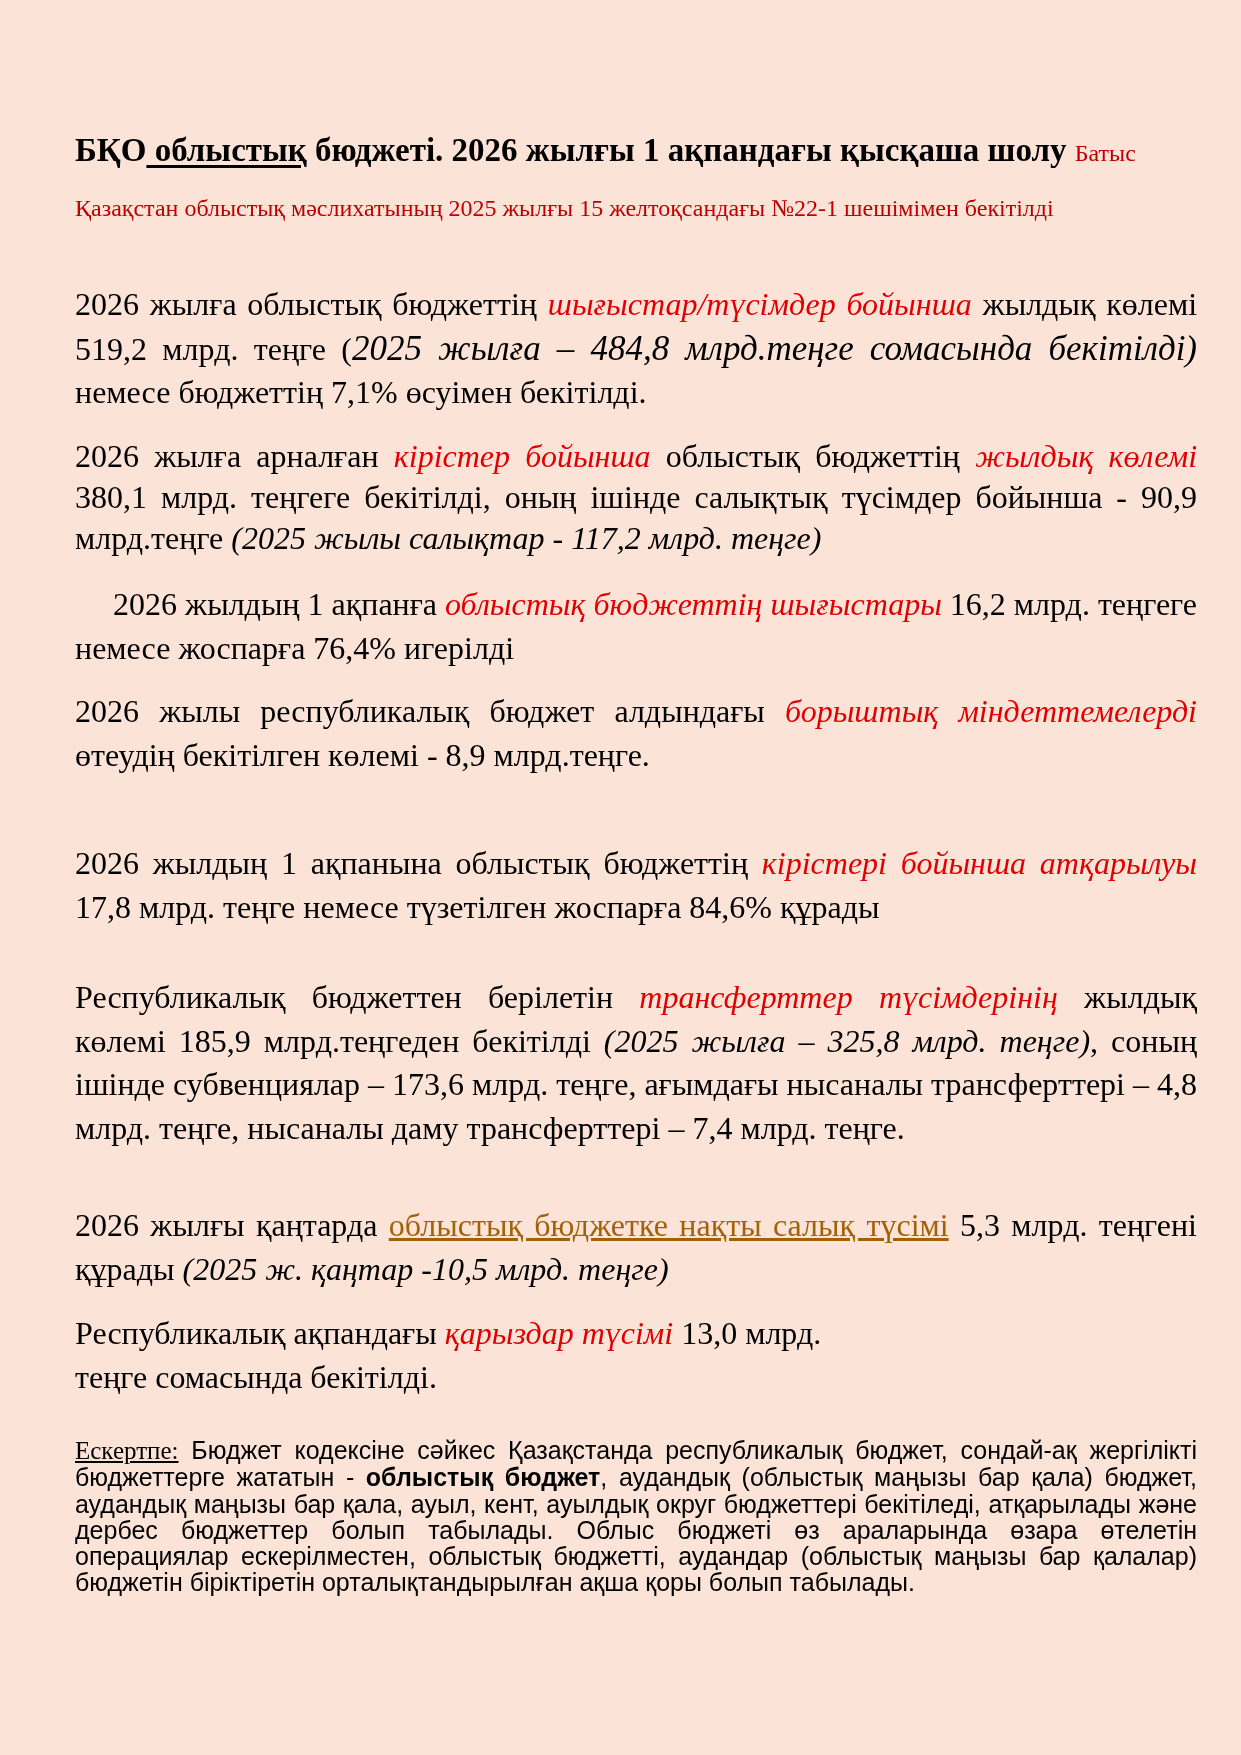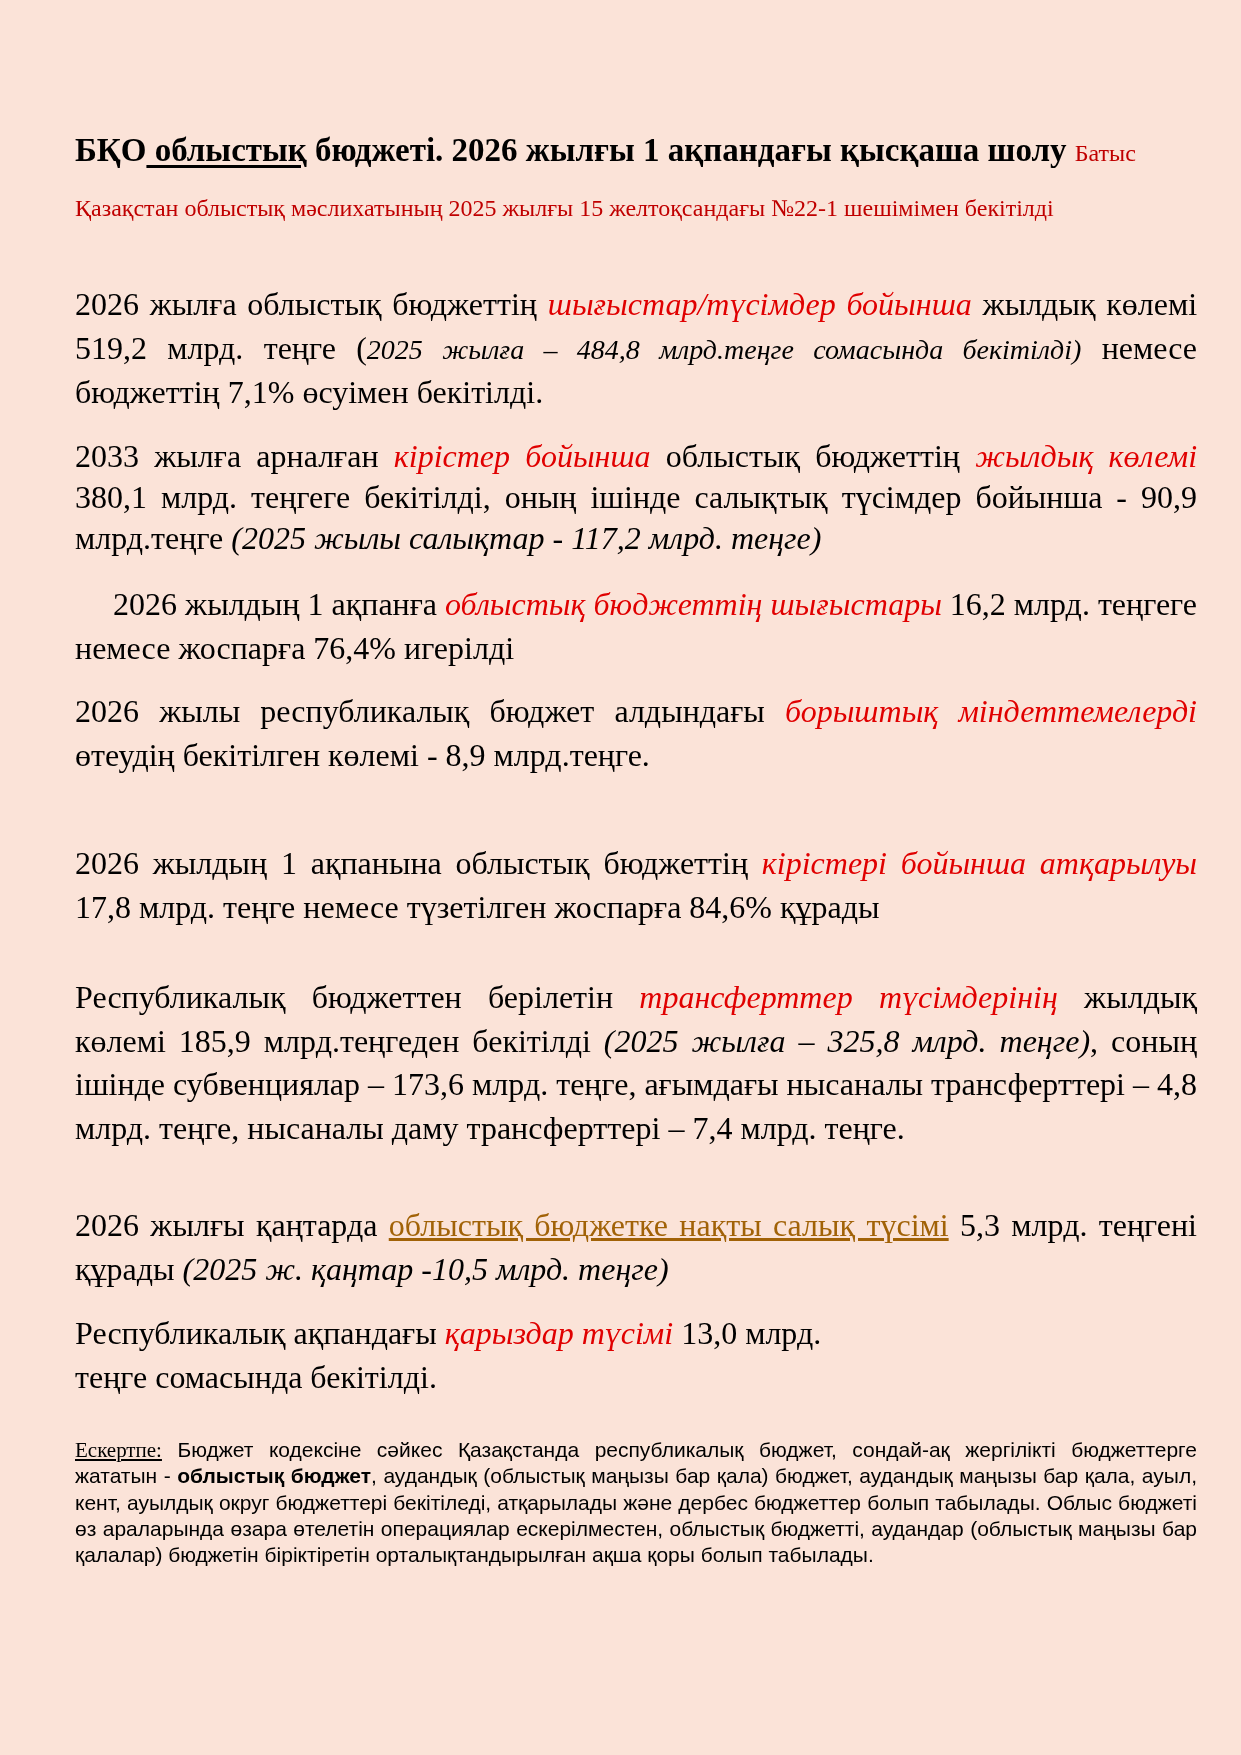--- a/index.html
+++ b/index.html
@@ -44,21 +44,21 @@
   }
   .hl { color: #E00000; font-style: italic; }
   .hl-plain { color: #a16207; text-decoration: underline; }
   .it { font-style: italic; }
   .footnote {
     position: absolute;
     left: 0;
     top: 1437px;
     width: 1122px;
     font-family: "Liberation Sans", sans-serif;
-    font-size: 21px;
+    font-size: 25px;
     line-height: 26.3px;
     text-align: justify;
     text-align-last: left;
   }
   .footnote .label {
     font-family: "Liberation Serif", serif;
     text-decoration: underline;
   }
   .footnote b { font-weight: bold; }
 </style>
@@ -66,25 +66,25 @@
 <body>
 
 <div class="page">
 
   <div class="title">
     <span>БҚО</span><span class="u"> облыстық</span><span> бюджеті. 2026 жылғы 1 ақпандағы қысқаша шолу</span>
     <span class="subtitle">Батыс Қазақстан облыстық мәслихатының 2025 жылғы 15 желтоқсандағы №22-1 шешімімен бекітілді</span>
   </div>
 
   <div class="para" style="top:283px;">
-    <span>2026 жылға облыстық бюджеттің </span><span class="hl">шығыстар/түсімдер бойынша</span><span> жылдық көлемі 519,2 млрд. теңге (</span><span class="it" style="font-size:28px;">2025 жылға – 484,8 млрд.теңге сомасында бекітілді)</span><span> немесе бюджеттің 7,1% өсуімен бекітілді.</span>
+    <span>2026 жылға облыстық бюджеттің </span><span class="hl">шығыстар/түсімдер бойынша</span><span> жылдық көлемі 519,2 млрд. теңге (</span><span class="it" style="font-size:35px;">2025 жылға – 484,8 млрд.теңге сомасында бекітілді)</span><span> немесе бюджеттің 7,1% өсуімен бекітілді.</span>
   </div>
 
   <div class="para" style="top:436px; line-height:41px;">
-    <span>2033 жылға арналған </span><span class="hl">кірістер бойынша</span><span> облыстық бюджеттің </span><span class="hl">жылдық көлемі</span><span> 380,1 млрд. теңгеге  бекітілді, оның ішінде салықтық түсімдер бойынша - 90,9 млрд.теңге </span><span class="it" style="font-size:32px;">(2025 жылы салықтар - 117,2 млрд. теңге)</span>
+    <span>2026 жылға арналған </span><span class="hl">кірістер бойынша</span><span> облыстық бюджеттің </span><span class="hl">жылдық көлемі</span><span> 380,1 млрд. теңгеге  бекітілді, оның ішінде салықтық түсімдер бойынша - 90,9 млрд.теңге </span><span class="it" style="font-size:32px;">(2025 жылы салықтар - 117,2 млрд. теңге)</span>
   </div>
 
   <div class="para" style="top:583px; text-align:right;">
     <span>2026 жылдың 1 ақпанға </span><span class="hl">облыстық бюджеттің шығыстары</span><span> 16,2 млрд. теңгеге немесе жоспарға 76,4% игерілді</span>
   </div>
 
   <div class="para" style="top:690px;">
     <span>2026 жылы республикалық бюджет алдындағы </span><span class="hl">борыштық міндеттемелерді</span><span> өтеудің бекітілген көлемі - 8,9 млрд.теңге.</span>
   </div>
 

